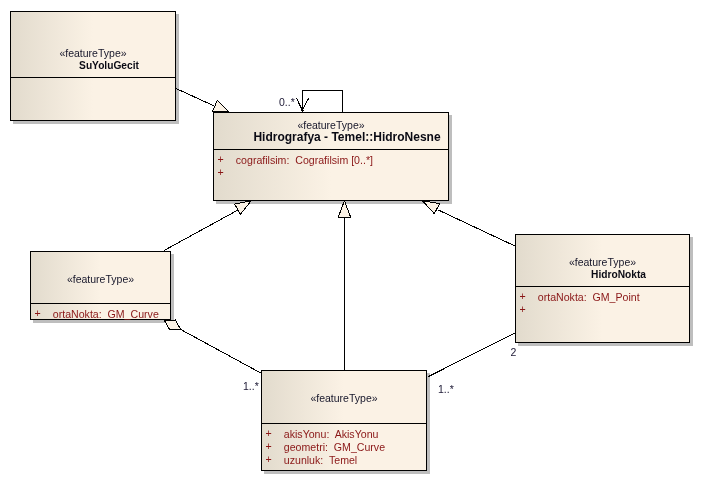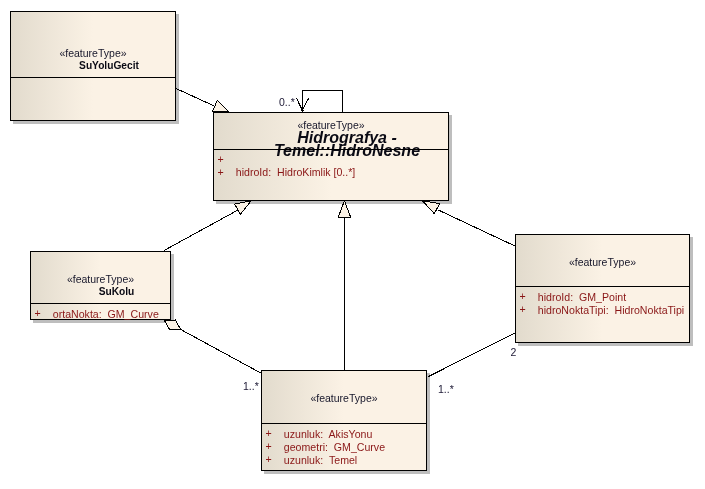--- a/index.html
+++ b/index.html
@@ -9,21 +9,21 @@
   #canvas{position:relative;width:705px;height:489px;background:#ffffff;}
   #links{position:absolute;left:0;top:0;width:705px;height:489px;shape-rendering:crispEdges;z-index:2;}
 
   .shadow{position:absolute;background:#bebebe;z-index:1;}
 
   .uml-box{position:absolute;box-sizing:border-box;border:1px solid #000000;z-index:3;
            background:linear-gradient(to right,#e2dbcd 0%,#fbf2e5 50%,#fbf2e5 100%);}
   .hdr{position:absolute;left:0;right:0;text-align:center;}
   .stereo{color:#16162a;font-size:10.5px;line-height:12.1px;}
   .cname{color:#0a0a14;font-size:10.2px;font-weight:bold;line-height:13.1px;padding-left:32px;}
-  .cname.ital{font-style:italic;font-size:16px;}
+  .cname.ital{font-size:12px;}
   .sep{position:absolute;left:0;right:0;height:1px;background:#000000;}
   .attrs{position:absolute;left:0;right:0;}
   .attr{color:#8a1616;font-size:10.6px;line-height:12.8px;white-space:pre;
         display:flex;align-items:baseline;}
   .vis{display:inline-block;width:21.8px;padding-left:3.6px;box-sizing:border-box;position:relative;top:-0.7px;}
   .mult{position:absolute;color:#1b1733;font-size:10.5px;white-space:nowrap;line-height:11px;z-index:4;}
 </style>
 </head>
 <body>
 
@@ -79,71 +79,70 @@
   <div class="shadow" style="left:216px;top:115px;width:236px;height:89px;"></div>
   <div class="uml-box" style="left:213px;top:112px;width:236px;height:89px;">
     <div class="hdr" style="top:5.7px;">
       <div class="stereo">«featureType»</div>
       <div class="cname ital">Hidrografya - Temel::HidroNesne</div>
     </div>
     <div class="sep" style="top:36px;"></div>
     <div class="attrs" style="top:40.7px;">
       <div class="attr">
         <span class="vis">+</span>
+        <span>cografilsim:  Cografilsim [0..*]</span>
       </div>
       <div class="attr">
         <span class="vis">+</span>
-        <span>hidroId:  HidroKimlik [0..*]</span>
       </div>
     </div>
   </div>
 
   <div class="shadow" style="left:33px;top:254px;width:141px;height:69px;"></div>
   <div class="uml-box" style="left:30px;top:251px;width:141px;height:69px;">
     <div class="hdr" style="top:20.6px;">
       <div class="stereo">«featureType»</div>
-      <div class="cname">SuKolu</div>
     </div>
     <div class="sep" style="top:51px;"></div>
     <div class="attrs" style="top:56px;">
       <div class="attr">
         <span class="vis">+</span>
         <span>ortaNokta:  GM_Curve</span>
       </div>
     </div>
   </div>
 
   <div class="shadow" style="left:518px;top:237px;width:175px;height:109px;"></div>
   <div class="uml-box" style="left:515px;top:234px;width:175px;height:109px;">
     <div class="hdr" style="top:20.9px;">
       <div class="stereo">«featureType»</div>
+      <div class="cname">HidroNokta</div>
     </div>
     <div class="sep" style="top:51.4px;"></div>
     <div class="attrs" style="top:56px;">
       <div class="attr">
         <span class="vis">+</span>
-        <span>hidroId:  GM_Point</span>
+        <span>ortaNokta:  GM_Point</span>
       </div>
       <div class="attr">
         <span class="vis">+</span>
-        <span>hidroNoktaTipi:  HidroNoktaTipi</span>
       </div>
     </div>
   </div>
 
   <div class="shadow" style="left:264px;top:373px;width:166px;height:101px;"></div>
   <div class="uml-box" style="left:261px;top:370px;width:166px;height:101px;">
     <div class="hdr" style="top:21.2px;">
       <div class="stereo">«featureType»</div>
     </div>
     <div class="sep" style="top:52.4px;"></div>
     <div class="attrs" style="top:57px;">
       <div class="attr">
         <span class="vis">+</span>
-        <span>uzunluk:  AkisYonu</span>
+        <span>akisYonu:  AkisYonu</span>
       </div>
       <div class="attr">
         <span class="vis">+</span>
         <span>geometri:  GM_Curve</span>
       </div>
       <div class="attr">
         <span class="vis">+</span>
         <span>uzunluk:  Temel</span>
       </div>
     </div>

